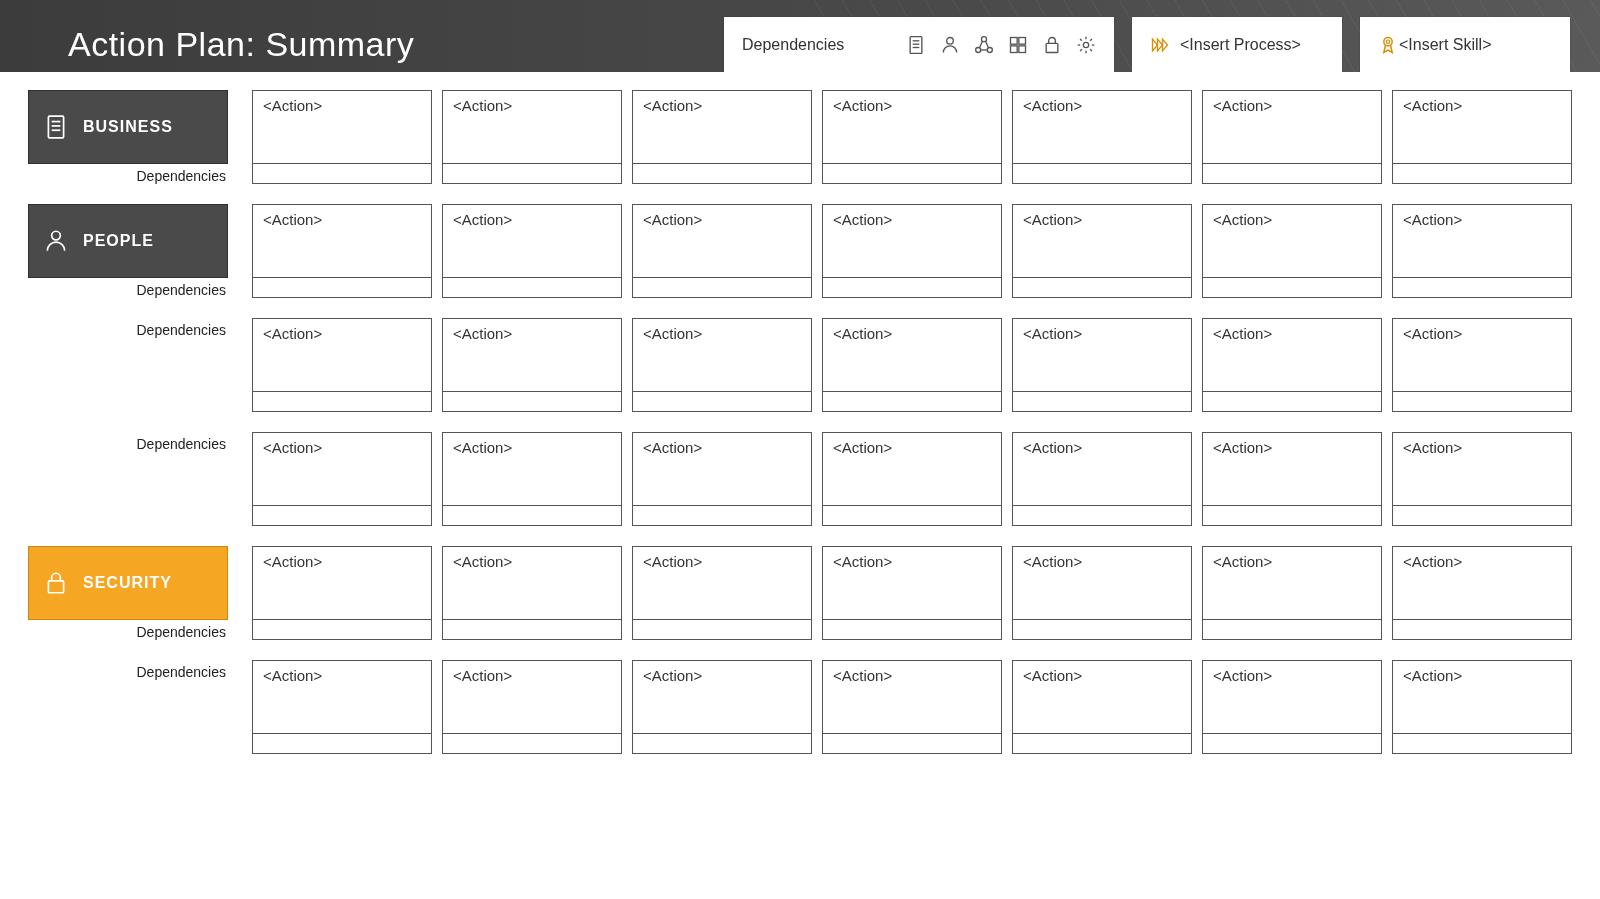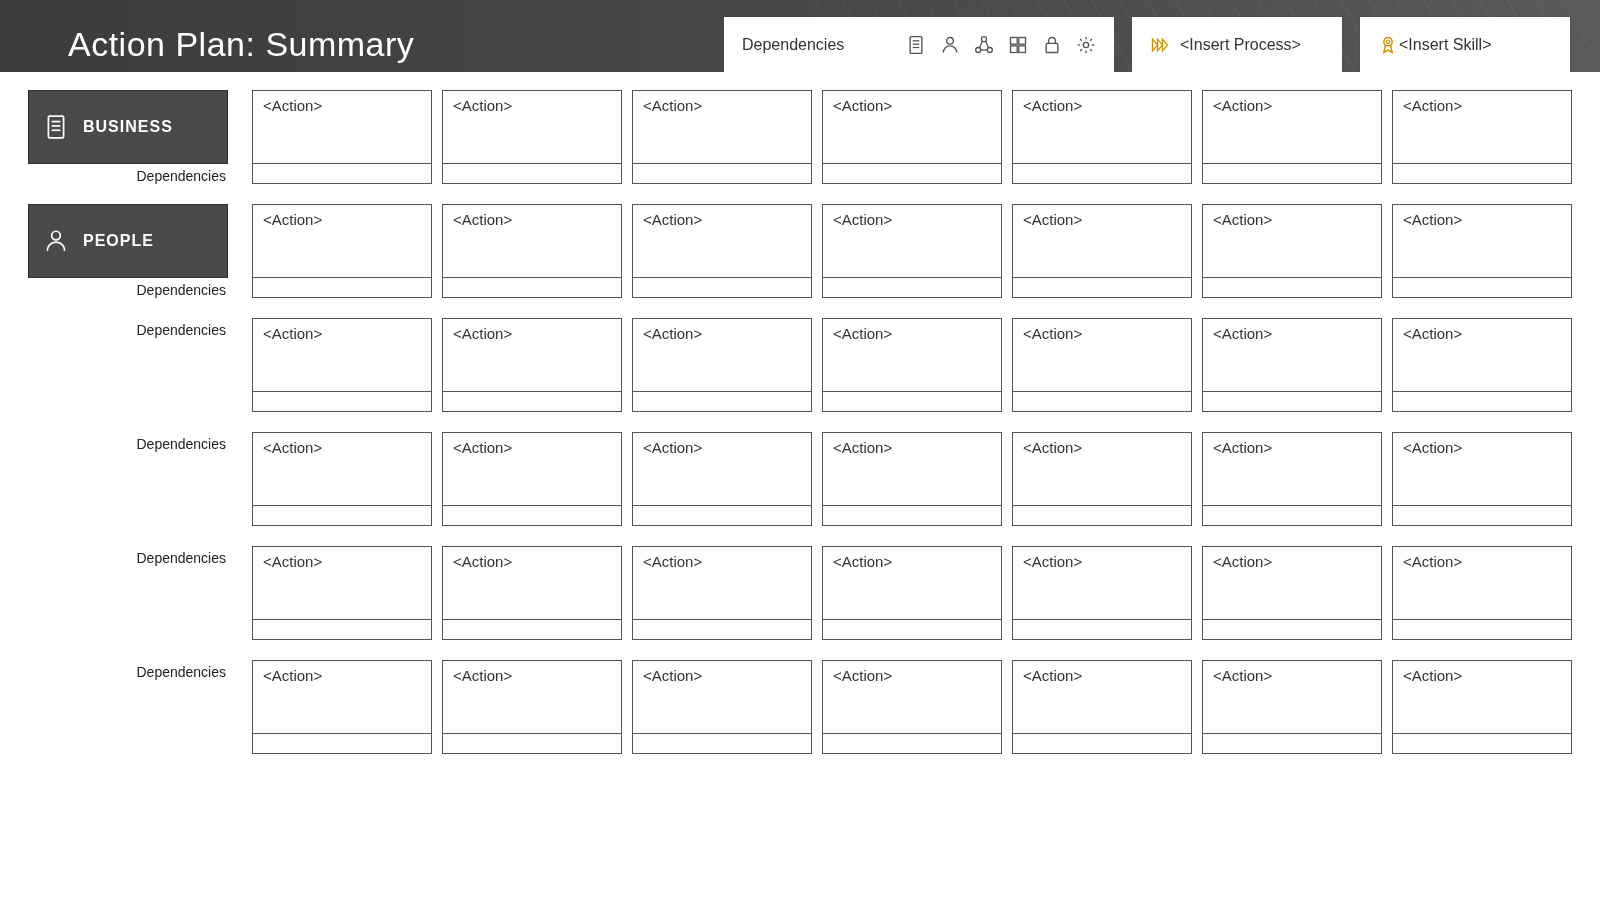--- a/index.html
+++ b/index.html
@@ -413,20 +413,28 @@
           <div class="foot"></div>
         </div>
         <div class="card">
           <div class="body">&lt;Action&gt;</div>
           <div class="foot"></div>
         </div>
       </div>
     </div>
     <div class="row">
       <div class="row-label-wrap">
+        <div class="row-label orange">
+          <span class="cicon" style="color: rgb(255, 255, 255);">
+            <svg viewBox="0 0 24 24">
+              <use href="#ico-security"></use>
+            </svg>
+          </span>
+          <span>SECURITY</span>
+        </div>
         <div class="row-sub">Dependencies</div>
       </div>
       <div class="cards">
         <div class="card">
           <div class="body">&lt;Action&gt;</div>
           <div class="foot"></div>
         </div>
         <div class="card">
           <div class="body">&lt;Action&gt;</div>
           <div class="foot"></div>

